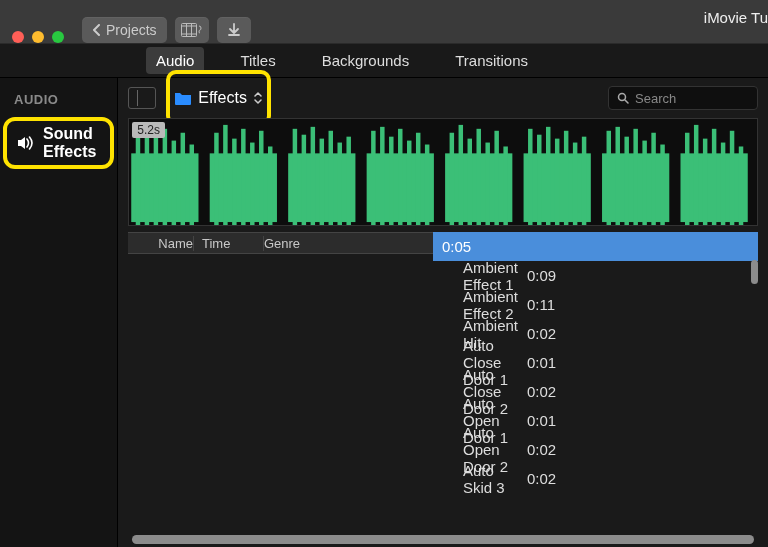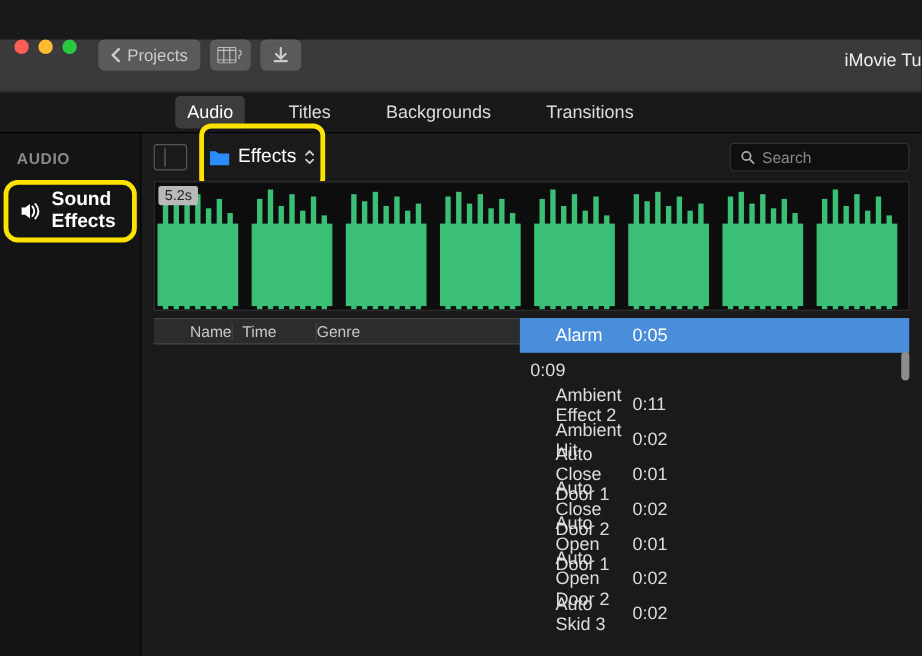--- a/index.html
+++ b/index.html
@@ -1,19 +1,19 @@
 <!DOCTYPE html>
 <html><head>
 <meta charset="utf-8">
 <style>
   * { box-sizing: border-box; margin: 0; padding: 0; font-family: -apple-system, "Helvetica Neue", Arial, sans-serif; }
   html, body { width: 768px; height: 547px; background: #191919; color: #ddd; overflow: hidden; }
 
   
-  .titlebar { height: 44px; background: #3a3a3a; display: flex; align-items: flex-start; padding: 0 12px; position: relative; border-bottom: 1px solid #2a2a2a; margin-top: 33px; }
+  .titlebar { height: 44px; background: #3a3a3a; display: flex; align-items: flex-end; padding: 0 12px; position: relative; border-bottom: 1px solid #2a2a2a; }
   .traffic { display: flex; gap: 8px; }
   .tl { width: 12px; height: 12px; border-radius: 50%; }
   .tl.close { background: #ff5f57; }
   .tl.min   { background: #febc2e; }
   .tl.max   { background: #28c840; }
   .tb-group { display: flex; gap: 8px; margin-left: 18px; }
   .tb-btn { height: 26px; background: #5a5a5a; border-radius: 5px; display: flex; align-items: center; color: #ccc; font-size: 14px; padding: 0 10px; box-shadow: inset 0 1px 0 rgba(255,255,255,0.05); }
   .tb-btn .chev { margin-right: 4px; }
   .tb-icon { width: 34px; justify-content: center; padding: 0; }
   .app-title { position: absolute; right: 0; top: 0; height: 34px; display: flex; align-items: center; color: #eee; font-size: 15px; padding-right: 0; overflow: hidden; white-space: nowrap; }
@@ -262,25 +262,25 @@
     </div>
 
     <div class="tbl">
       <div class="tbl-head">
         <div class="col-name">Name</div>
         <div class="col-time">Time</div>
         <div class="col-genre">Genre</div>
       </div>
       <div class="tbl-body">
         <div class="row sel">
-          <div class="col-name">Alarm</div>
           <div class="col-time">0:05</div>
           <div class="col-genre"></div>
         </div>
         <div class="row">
+          <div class="col-name">Ambient Effect 1</div>
           <div class="col-time">0:09</div>
           <div class="col-genre"></div>
         </div>
         <div class="row">
           <div class="col-name">Ambient Effect 2</div>
           <div class="col-time">0:11</div>
           <div class="col-genre"></div>
         </div>
         <div class="row">
           <div class="col-name">Ambient Hit</div>

